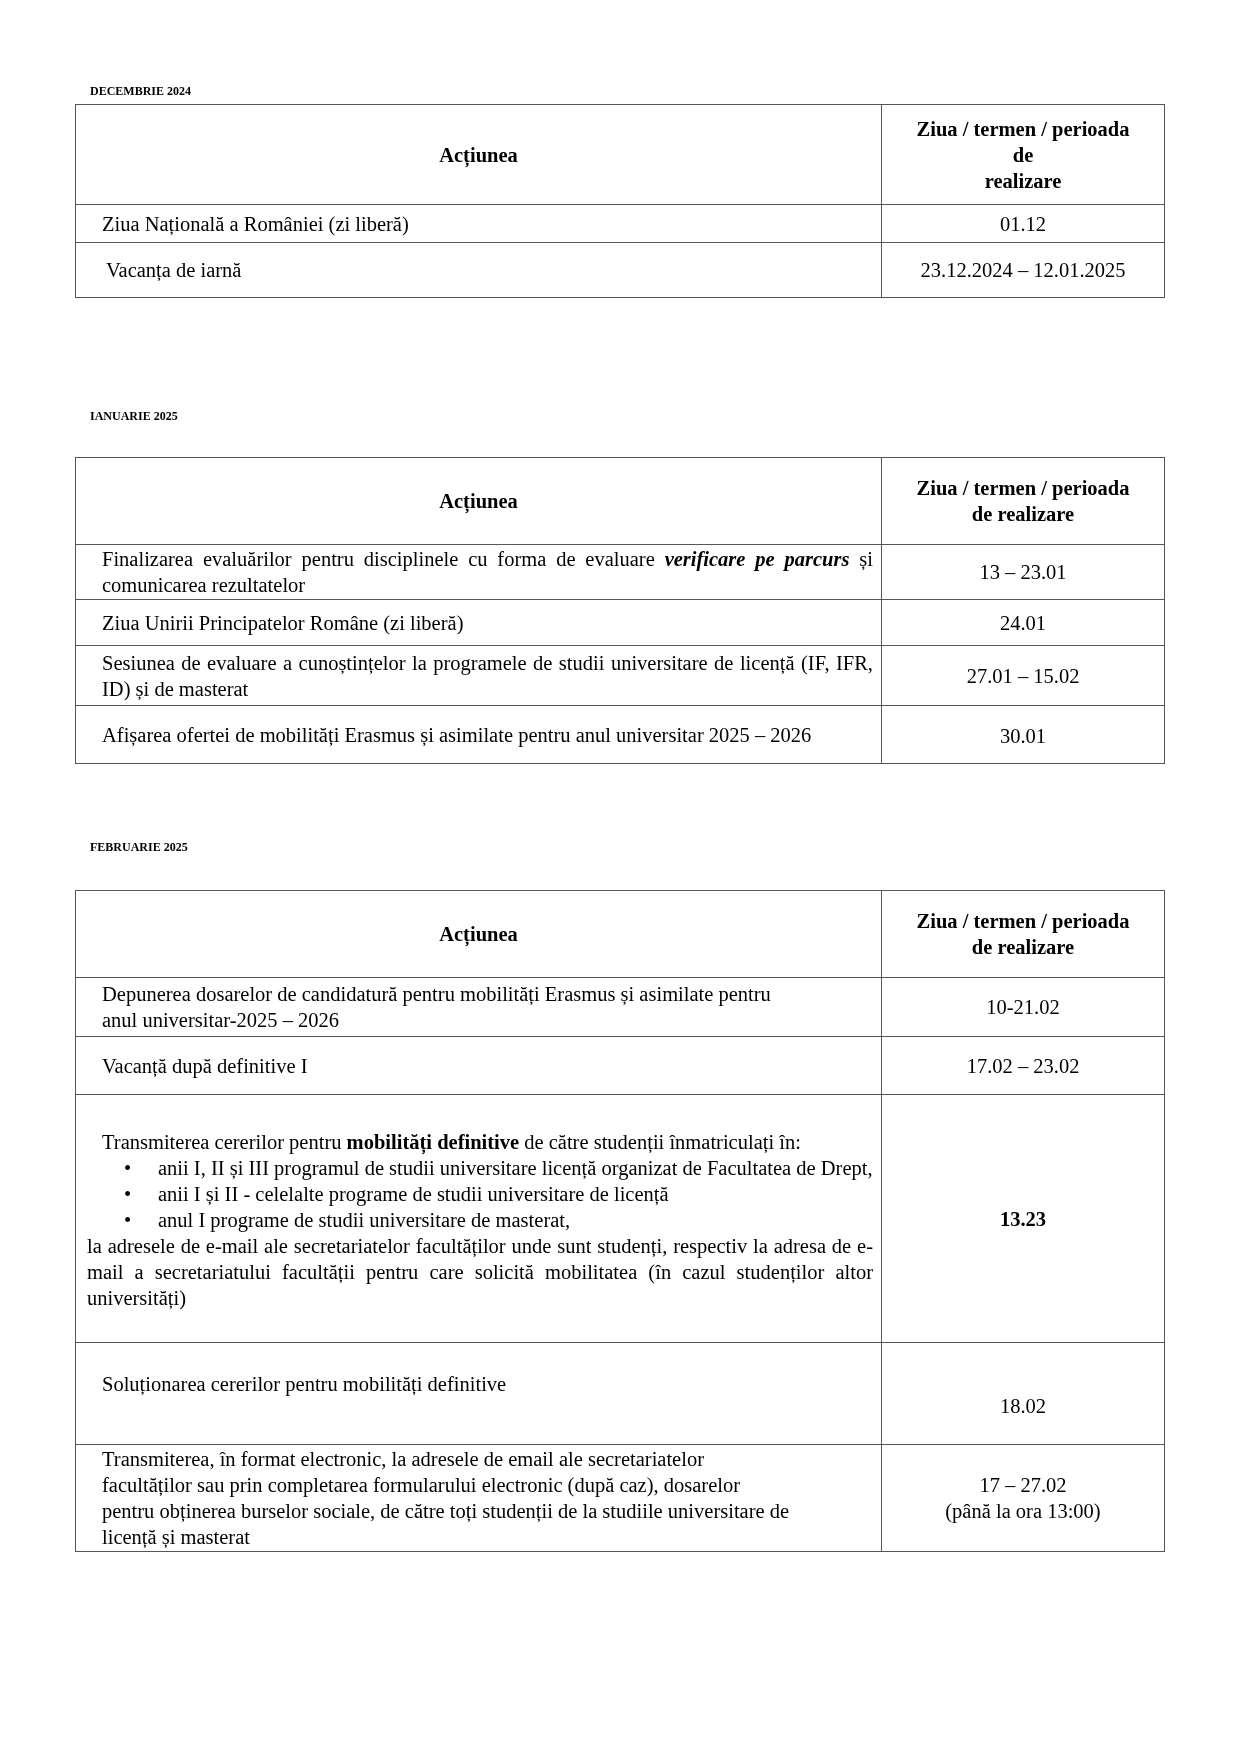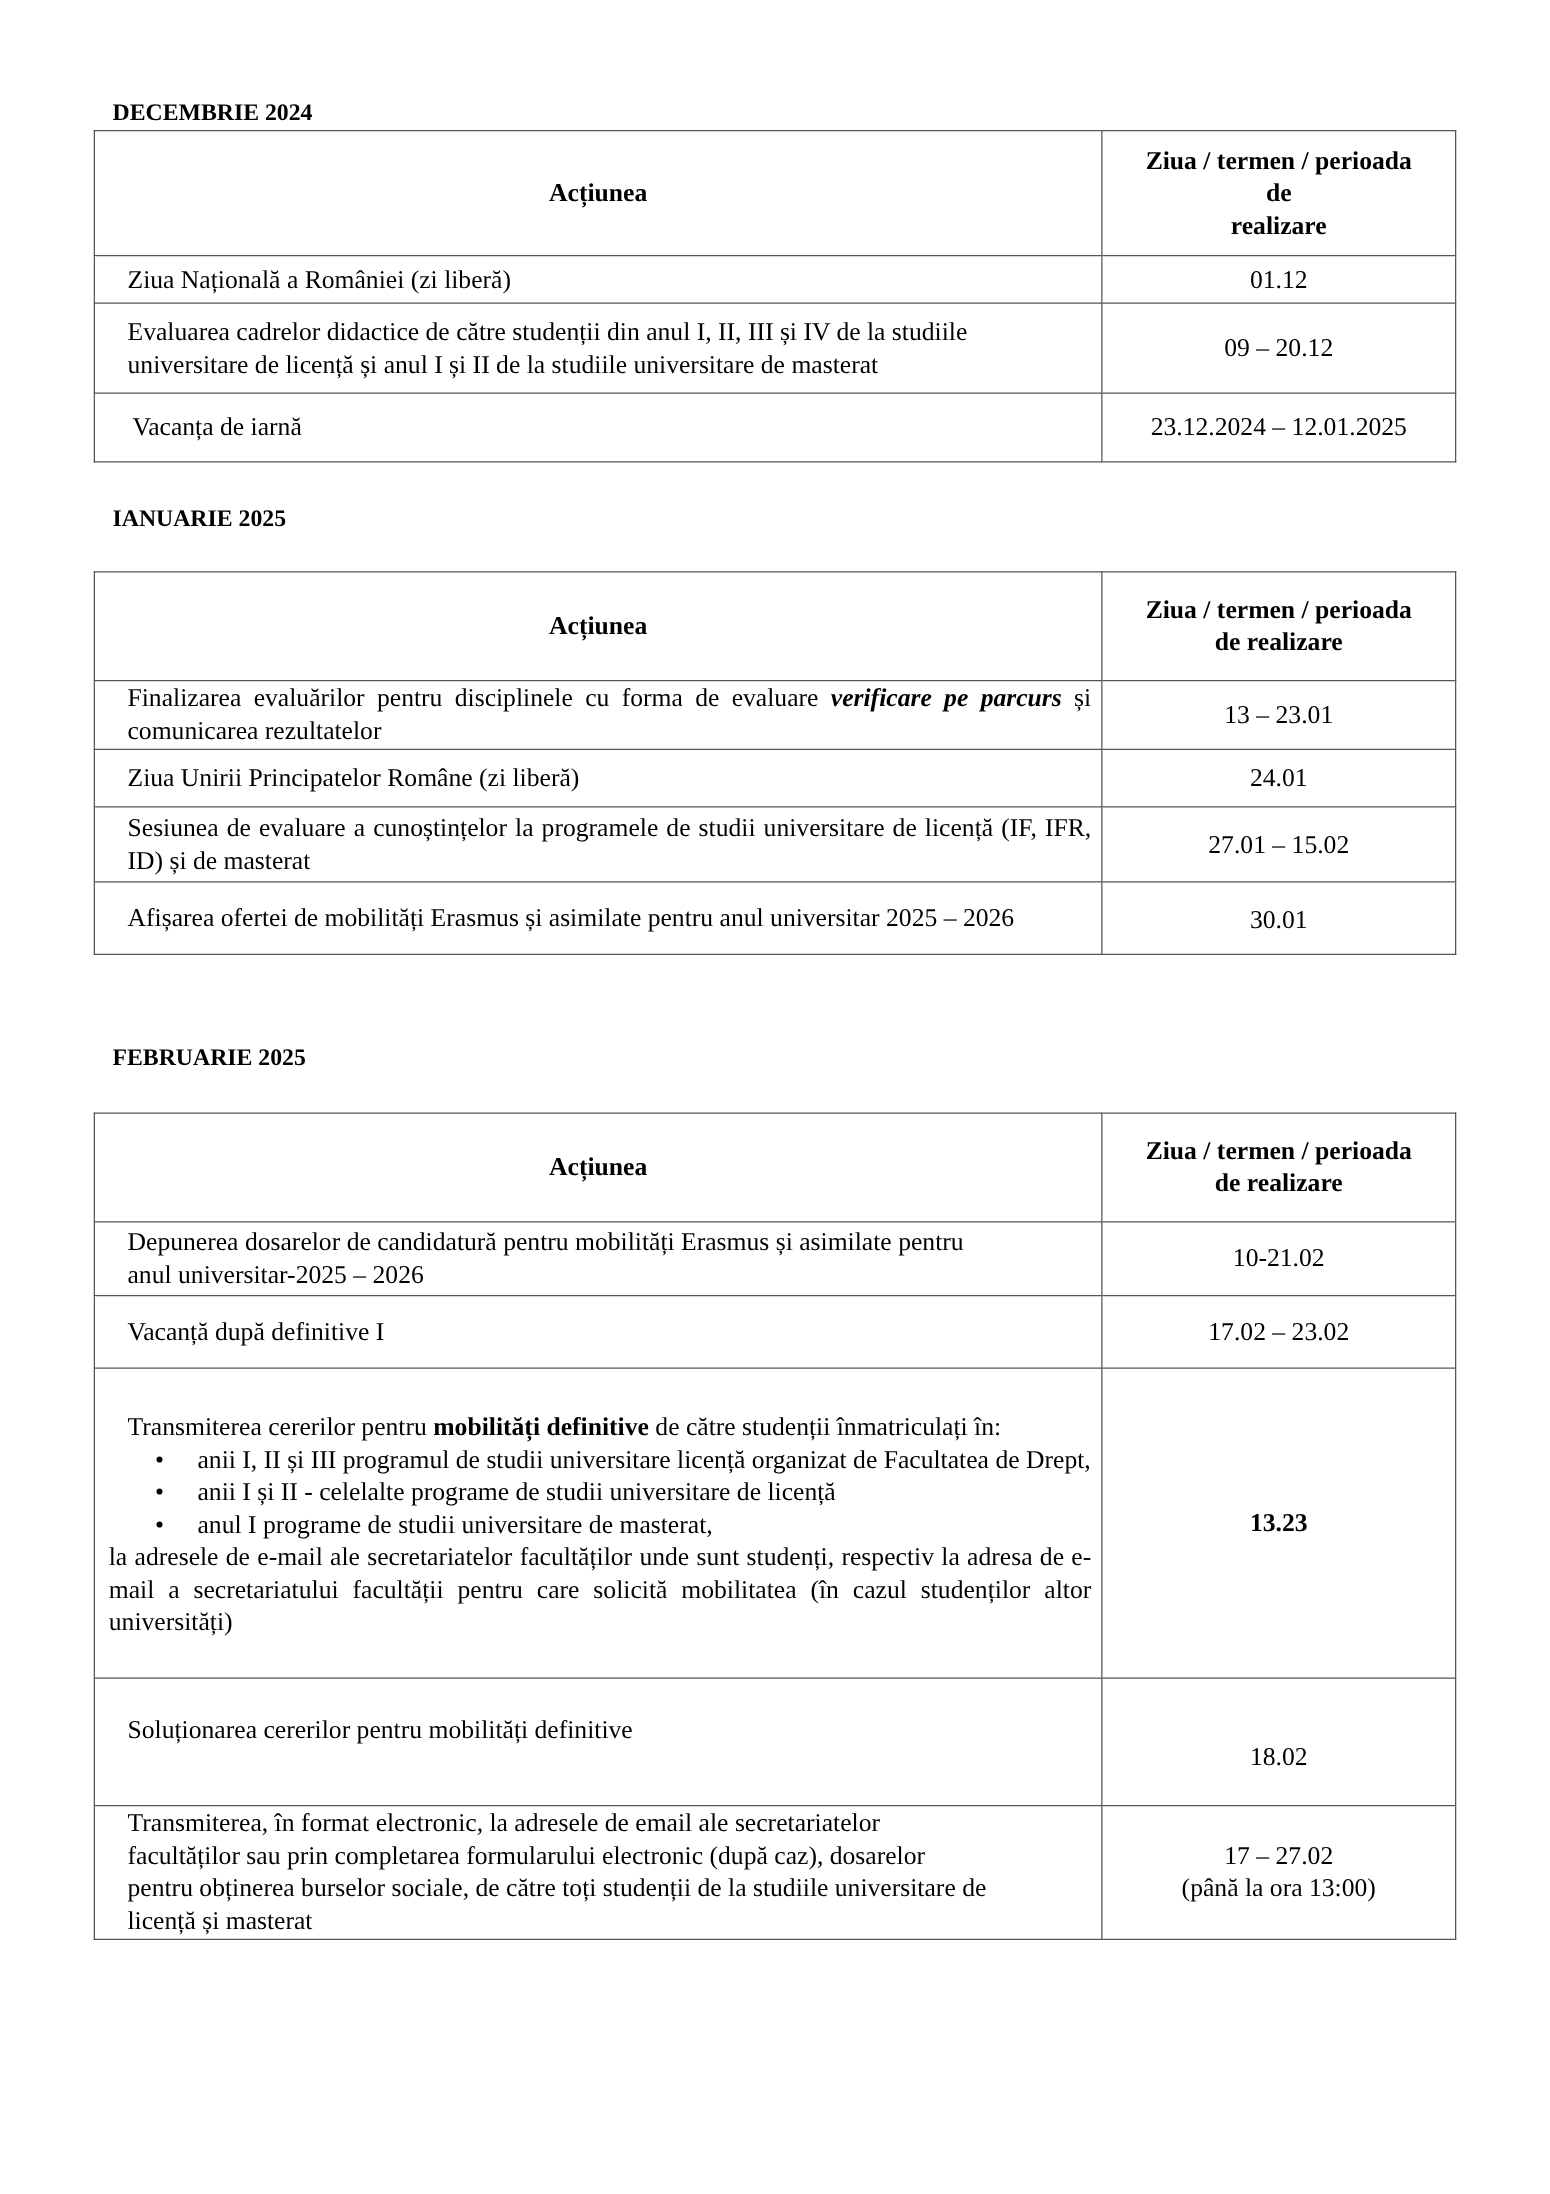--- a/index.html
+++ b/index.html
@@ -1,18 +1,18 @@
 <!DOCTYPE html>
 <html><head>
 <meta charset="utf-8">
 <style>
   html, body { margin: 0; padding: 0; background: #ffffff; }
   body { width: 1240px; height: 1755px; position: relative; overflow: hidden;
          font-family: "Liberation Serif", "DejaVu Serif", serif; color: #000; }
-  .month-title { position: absolute; font-weight: bold; font-size: 19px; line-height: 22px; white-space: nowrap; }
+  .month-title { position: absolute; font-weight: bold; font-size: 12px; line-height: 22px; white-space: nowrap; }
   table.cal { position: absolute; left: 75px; width: 1089px; border-collapse: collapse; table-layout: fixed; }
   table.cal td { border: 1.6px solid #555; padding: 0; font-size: 20.5px; line-height: 26px; vertical-align: middle; }
   table.cal col.c1 { width: 806px; }
   table.cal col.c2 { width: 283px; }
   td.hdr-action { text-align: center; font-weight: bold; }
   td.hdr-date { text-align: center; font-weight: bold; }
   td.act { padding-left: 26px !important; padding-right: 8px !important; }
   td.act.just { text-align: justify; }
   td.date { text-align: center; }
   td.top { vertical-align: top; }
@@ -38,27 +38,20 @@
     <td class="hdr-action">Acțiunea</td>
     <td class="hdr-date">
       <div>Ziua / termen / perioada</div>
       <div>de</div>
       <div>realizare</div>
     </td>
   </tr>
   <tr style="height:38px;">
     <td class="act">Ziua Națională a României (zi liberă)</td>
     <td class="date">01.12</td>
-  </tr>
-  <tr style="height:72px;">
-    <td class="act">
-      <div style="white-space:nowrap;">Evaluarea cadrelor didactice de către studenții din anul I, II, III și IV  de la studiile</div>
-      <div style="white-space:nowrap;">universitare de licență și anul I și II de la studiile universitare de masterat</div>
-    </td>
-    <td class="date">09 – 20.12</td>
   </tr>
   <tr style="height:55px;">
     <td class="act" style="padding-left:30px !important;">Vacanța de iarnă</td>
     <td class="date top">23.12.2024 – 12.01.2025</td>
   </tr>
 </tbody>
   </table>
 
 <div class="month-title" style="left:90px; top:405px;">IANUARIE 2025</div>
 

